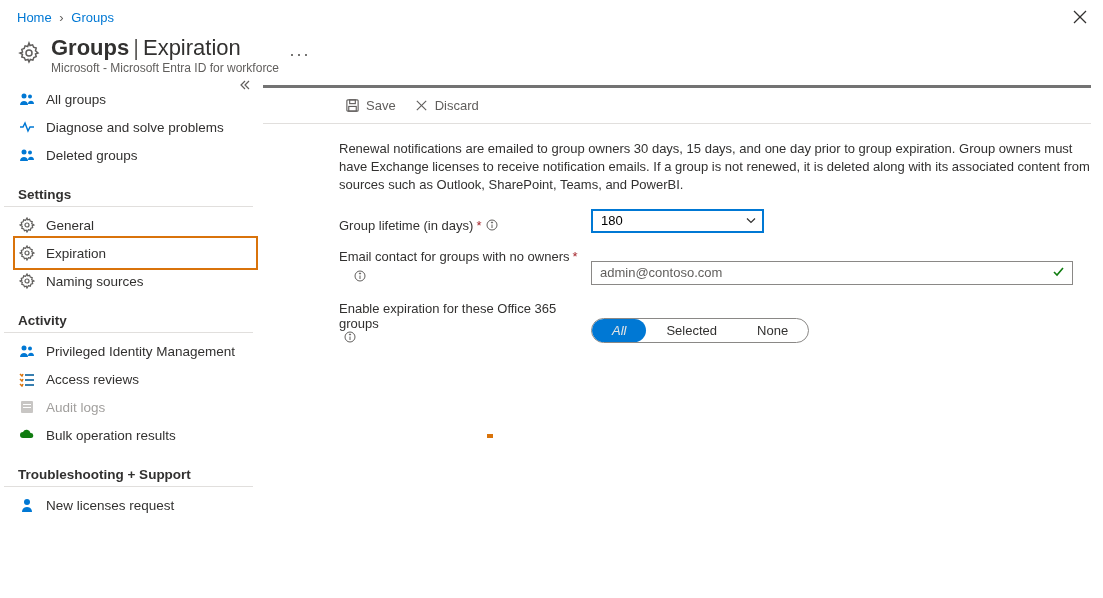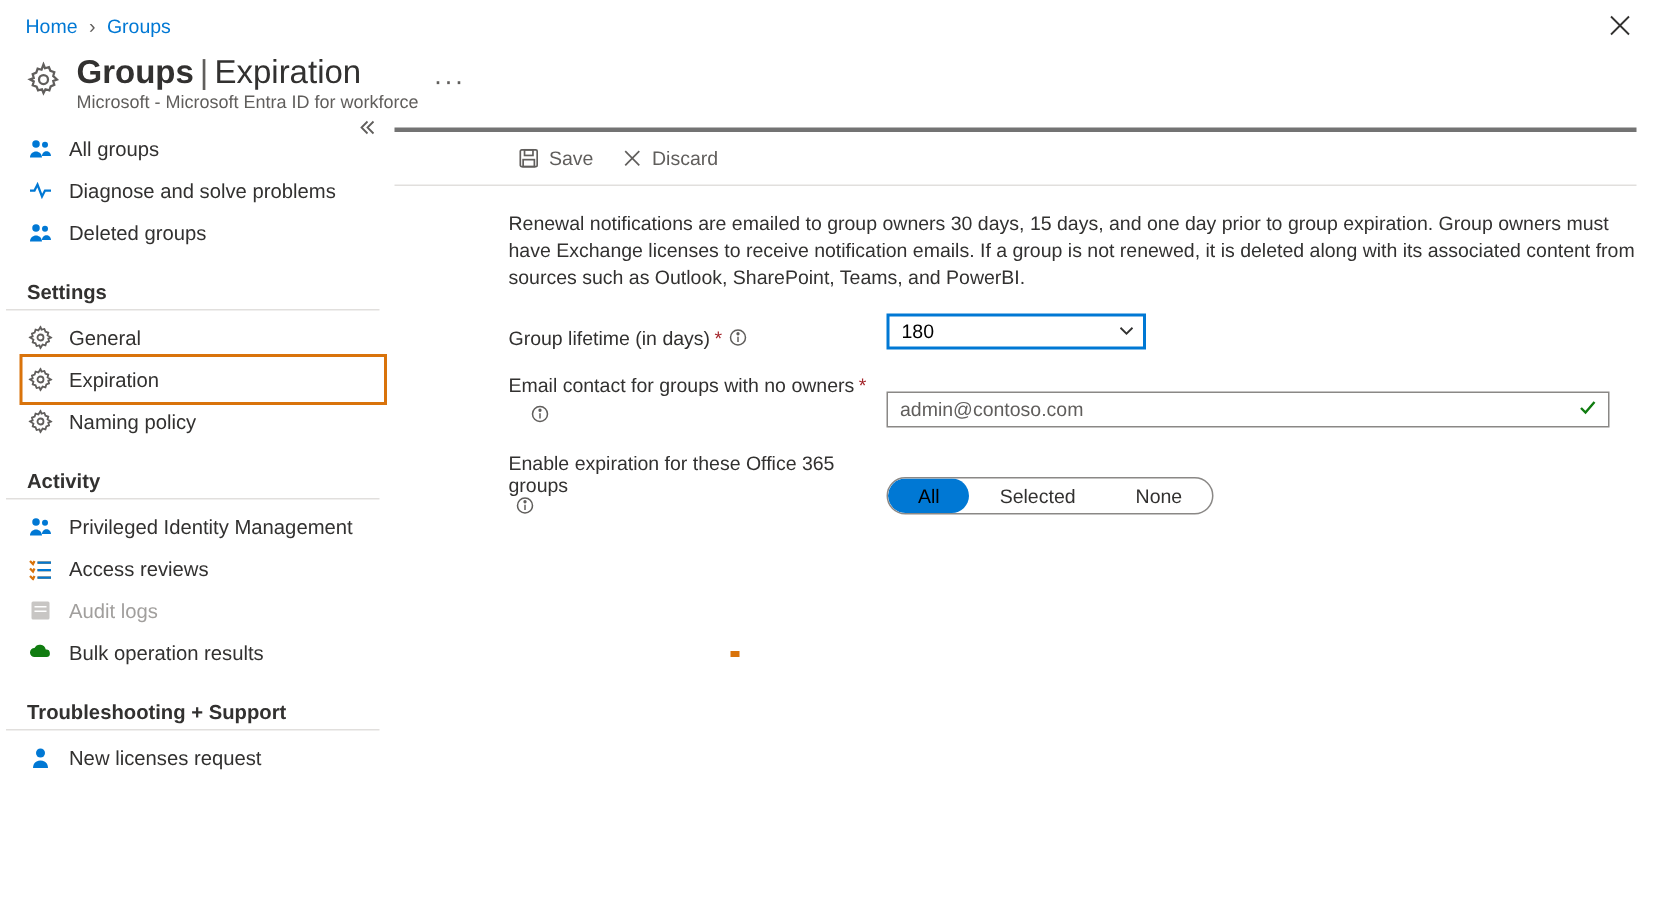--- a/index.html
+++ b/index.html
@@ -60,21 +60,21 @@
   
   .text-input-wrap { position: relative; flex: 1; max-width: 482px; }
   .text-input { width: 100%; height: 24px; border: 1px solid #8a8886; padding: 2px 26px 2px 8px; font-size: 13px; color: #605e5c; }
   .check-icon { position: absolute; right: 8px; top: 50%; transform: translateY(-50%); }
   .check-icon svg { width: 13px; height: 13px; color: #107c10; }
   
   .info-below { margin-top: 6px; margin-left: 10px; }
   
   .toggle-group { display: flex; border: 1px solid #8a8886; border-radius: 13px; height: 25px; overflow: hidden; }
   .toggle-opt { padding: 3px 20px; font-size: 13px; cursor: pointer; display: flex; align-items: center; }
-  .toggle-opt.active { background: #0078d4; color: #000000; border-radius: 12px; margin: 0px; }
+  .toggle-opt.active { background: #0078d4; color: #e5e5e5; border-radius: 12px; margin: 0px; font-style: italic; }
   
   .orange-dot { position: absolute; left: 487px; top: 434px; width: 6px; height: 4px; background: #d9730b; }
   
   
   .c-blue { color: #0078d4; }
   .c-grey { color: #605e5c; }
   .c-teal { color: #0078d4; }
   .c-green { color: #107c10; }
 </style>
 </head>
@@ -166,21 +166,21 @@
         </span>
       <span class="nav-label">Expiration</span>
     </div>
     <div class="nav-item">
       <span class="nav-icon c-grey">
           <svg viewBox="0 0 16 16" fill="none" stroke="currentColor" stroke-width="1.2">
             <circle cx="8" cy="8" r="2"></circle>
             <path d="M8 1l.7 1.8 1.9-.5.7 1.8 1.9.6-.5 1.9L15 8l-1.8.7.5 1.9-1.8.7-.6 1.9-1.9-.5L8 15l-.7-1.8-1.9.5-.7-1.8-1.9-.6.5-1.9L1 8l1.8-.7-.5-1.9 1.8-.7.6-1.9 1.9.5z"></path>
           </svg>
         </span>
-      <span class="nav-label">Naming policy</span>
+      <span class="nav-label">Naming sources</span>
     </div>
 
     <div class="section-head">Activity</div>
     <div class="nav-item">
       <span class="nav-icon c-blue">
           <svg viewBox="0 0 16 16" fill="currentColor">
             <circle cx="5" cy="5" r="2.5"></circle>
             <circle cx="11" cy="5.5" r="2"></circle>
             <path d="M1 14c0-2.5 2-4 4-4s4 1.5 4 4M9 13c0-2 1.5-3.2 3-3.2s3 1.2 3 3.2"></path>
           </svg>

